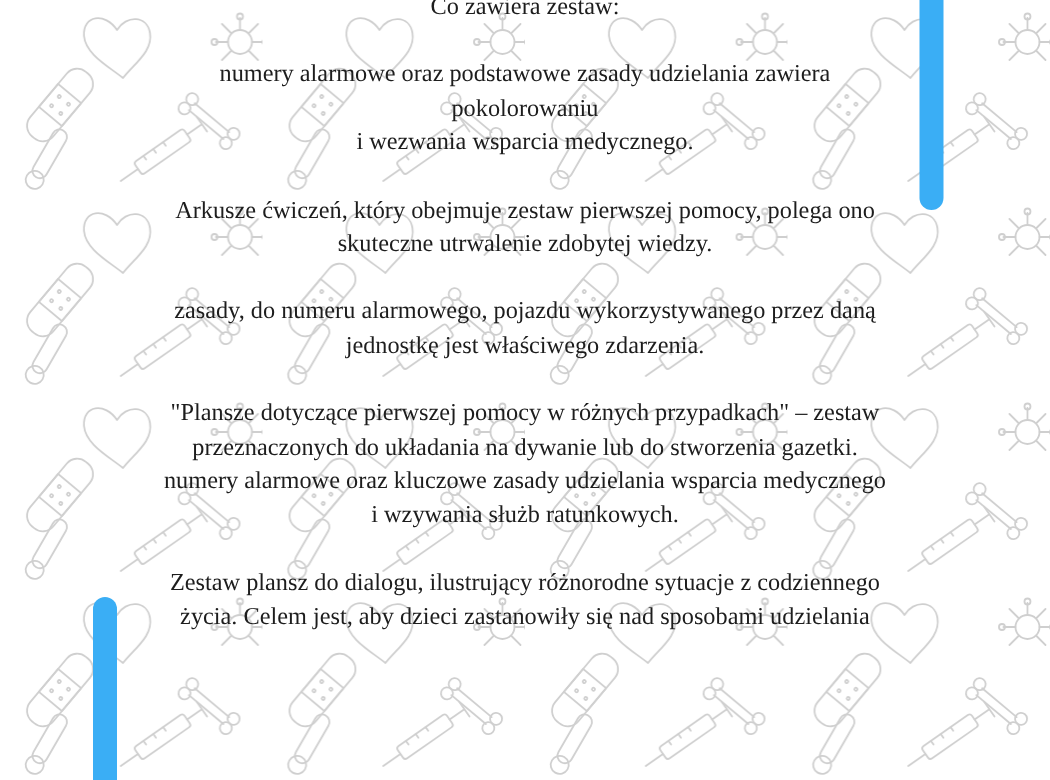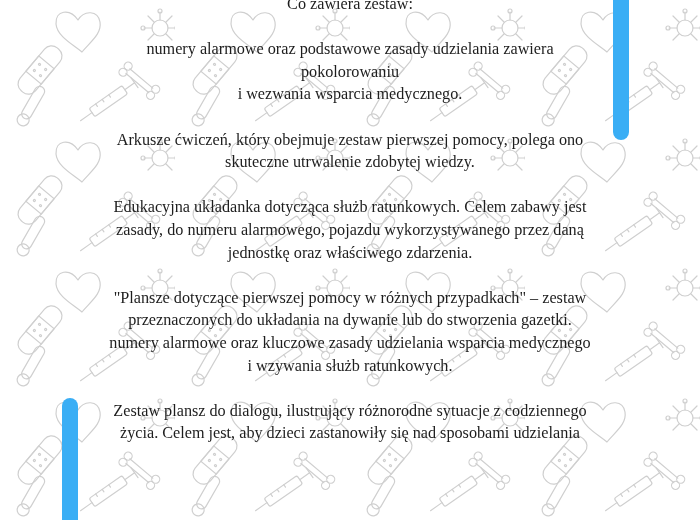--- a/index.html
+++ b/index.html
@@ -79,23 +79,22 @@
     <span class="line">pokolorowaniu</span>
     <span class="line">i wezwania wsparcia medycznego.</span>
   </div>
 
   <div class="para">
     <span class="line">Arkusze ćwiczeń, który obejmuje zestaw pierwszej pomocy, polega ono</span>
     <span class="line">skuteczne utrwalenie zdobytej wiedzy.</span>
   </div>
 
   <div class="para">
-    <span class="line">Edukacyjna układanka dotycząca służb ratunkowych. Celem zabawy jest</span>
     <span class="line">zasady, do numeru alarmowego, pojazdu wykorzystywanego przez daną</span>
-    <span class="line">jednostkę oraz właściwego zdarzenia.</span>
+    <span class="line">jednostkę jest właściwego zdarzenia.</span>
   </div>
 
   <div class="para">
     <span class="line">"Plansze dotyczące pierwszej pomocy w różnych przypadkach" – zestaw</span>
     <span class="line">przeznaczonych do układania na dywanie lub do stworzenia gazetki.</span>
     <span class="line">numery alarmowe oraz kluczowe zasady udzielania wsparcia medycznego</span>
     <span class="line">i wzywania służb ratunkowych.</span>
   </div>
 
   <div class="para">

